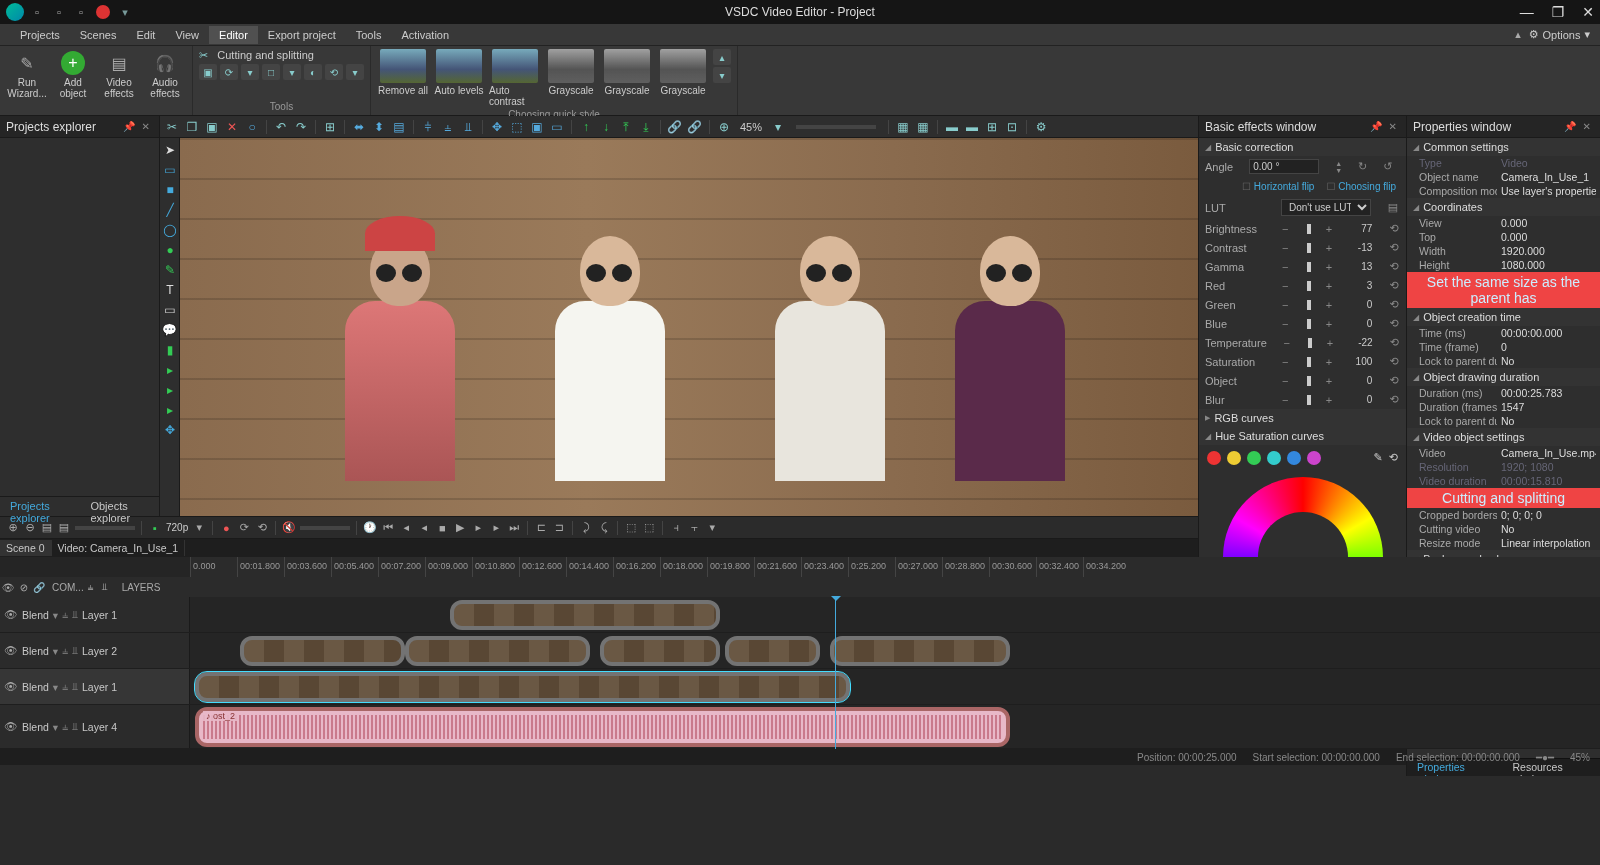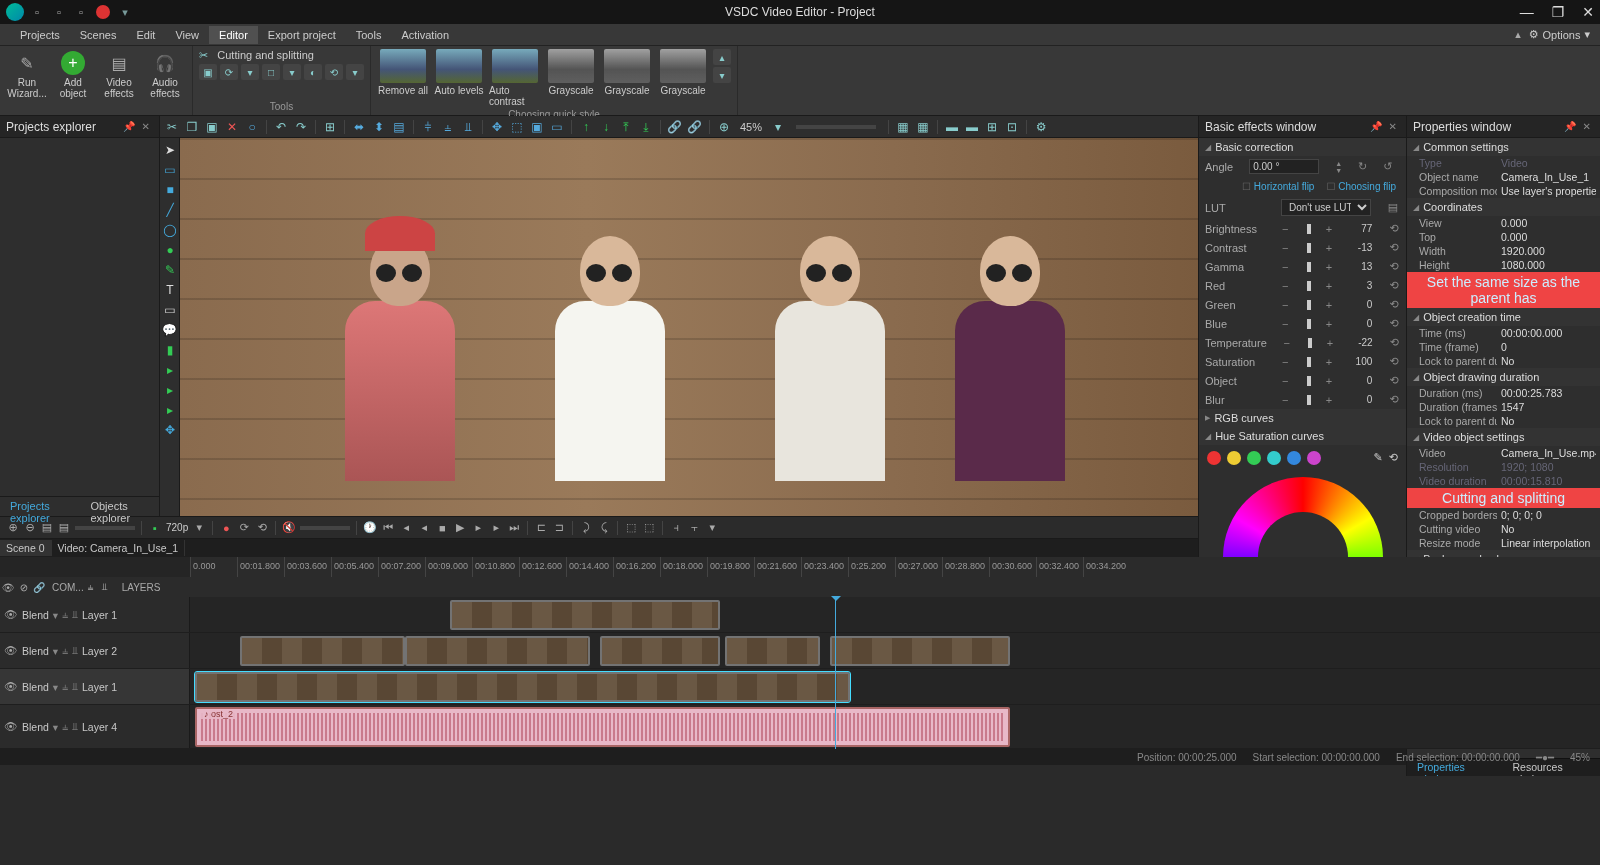--- a/index.html
+++ b/index.html
@@ -105,21 +105,21 @@
 .tl-ruler .tick { flex: 0 0 47px; font-size: 9px; color: #999; border-left: 1px solid #444; padding-left: 2px; padding-top: 4px; }
 .playhead { position: absolute; top: 0; bottom: 0; width: 1px; background: #4ad; left: 835px; z-index: 10; }
 .playhead::before { content:''; position:absolute; top:-1px; left:-4px; width:0; height:0; border:5px solid transparent; border-top-color:#4ad; }
 
 .tl-layers-head { height: 20px; background: #2b2b2b; display: flex; align-items: center; font-size: 10px; color: #aaa; position: relative; }
 .layrow { height: 36px; display: flex; border-bottom: 1px solid #1e1e1e; background: #2b2b2b; position: relative; }
 .layrow.sel { background: #363636; }
 .layrow .ctrl { width: 190px; display: flex; align-items: center; gap: 4px; padding: 0 4px; font-size: 10.5px; border-right: 1px solid #1a1a1a; }
 .layrow .ctrl .eye { width: 14px; color: #aaa; }
 .layrow .track { flex: 1; position: relative; background: #252525; }
-.clip { position: absolute; top: 3px; height: 30px; border: 2px solid #737373; background: repeating-linear-gradient(90deg,#6a5844 0 20px,#594734 20px 40px); border-radius: 2px; }
+.clip { position: absolute; top: 3px; height: 30px; border: 4px solid #737373; background: repeating-linear-gradient(90deg,#6a5844 0 20px,#594734 20px 40px); border-radius: 12px; }
 .clip.audio { background: #e8b8c8; border-color: #a66; top: 2px; height: 32px; }
 .clip.audio::before { content:''; position:absolute; inset:4px; background: repeating-linear-gradient(90deg,rgba(180,80,100,0.6) 0 2px,transparent 2px 4px); }
 .clip.sel { outline: 1px solid #4df; }
 .audio-label { position:absolute; top:0; left:4px; font-size:9px; color:#833; background:rgba(232,184,200,0.9); padding:0 3px; }
 
 .statusbar { height: 16px; background: #1e1e1e; display: flex; align-items: center; justify-content: flex-end; gap: 16px; padding: 0 10px; font-size: 10px; color: #888; }
 .right-tabs { height: 18px; display: flex; background: #1e1e1e; border-top: 1px solid #111; }
 .right-tabs .rtab { padding: 2px 10px; font-size: 10.5px; cursor: pointer; }
 .right-tabs .rtab.active { color: #4ad; }
 </style>

